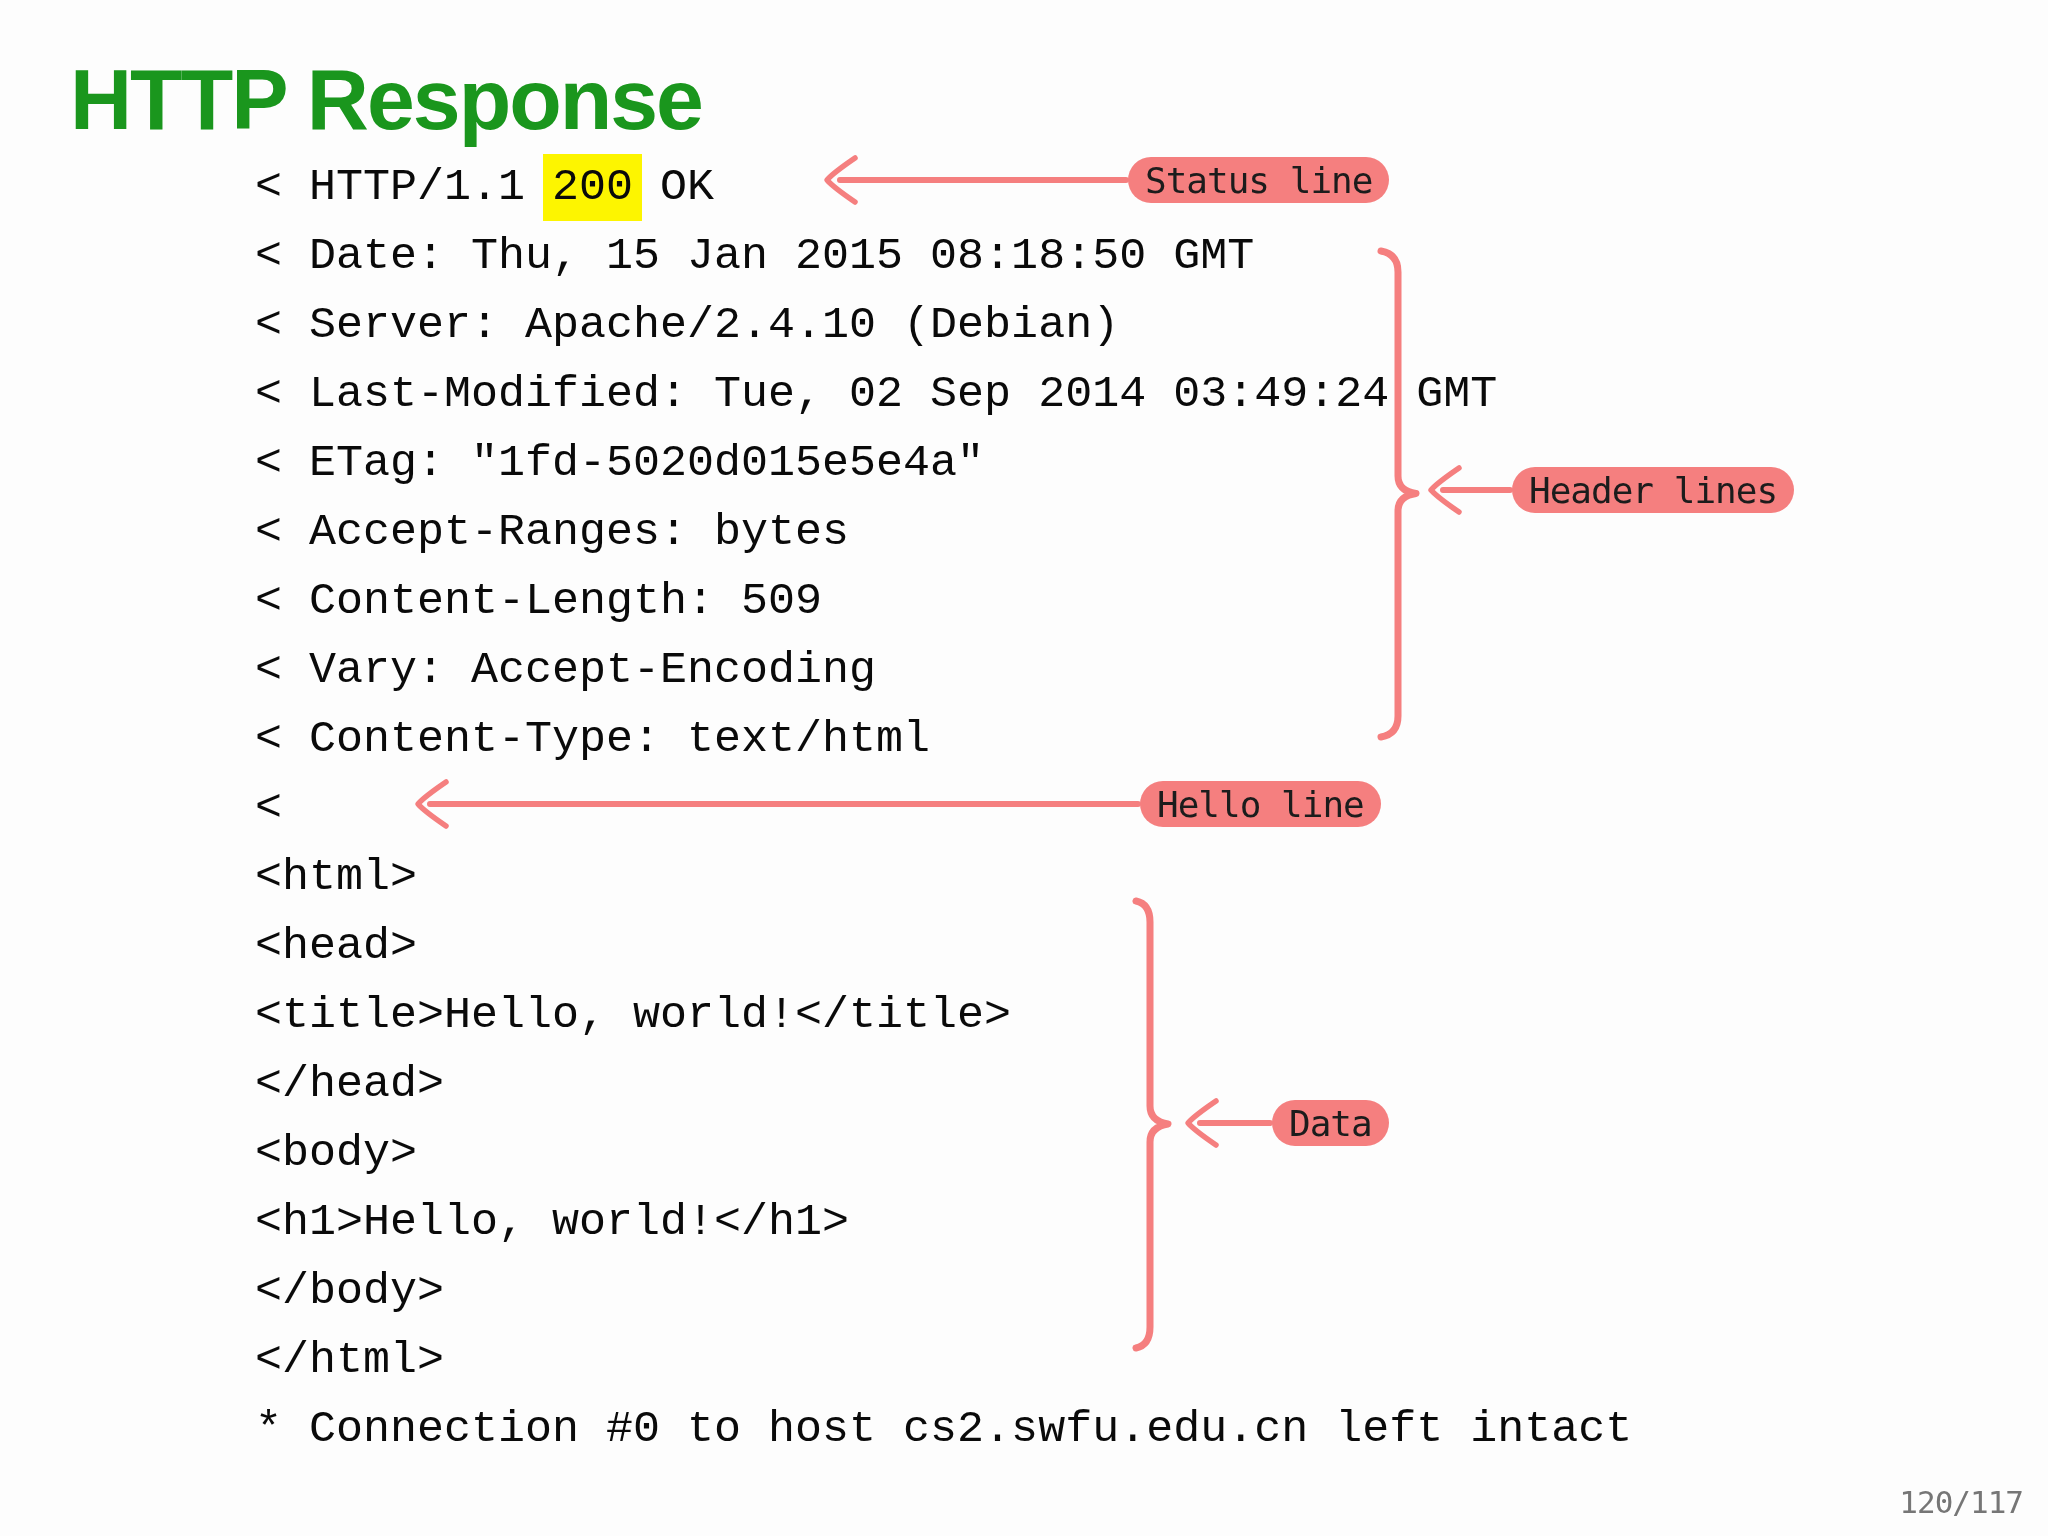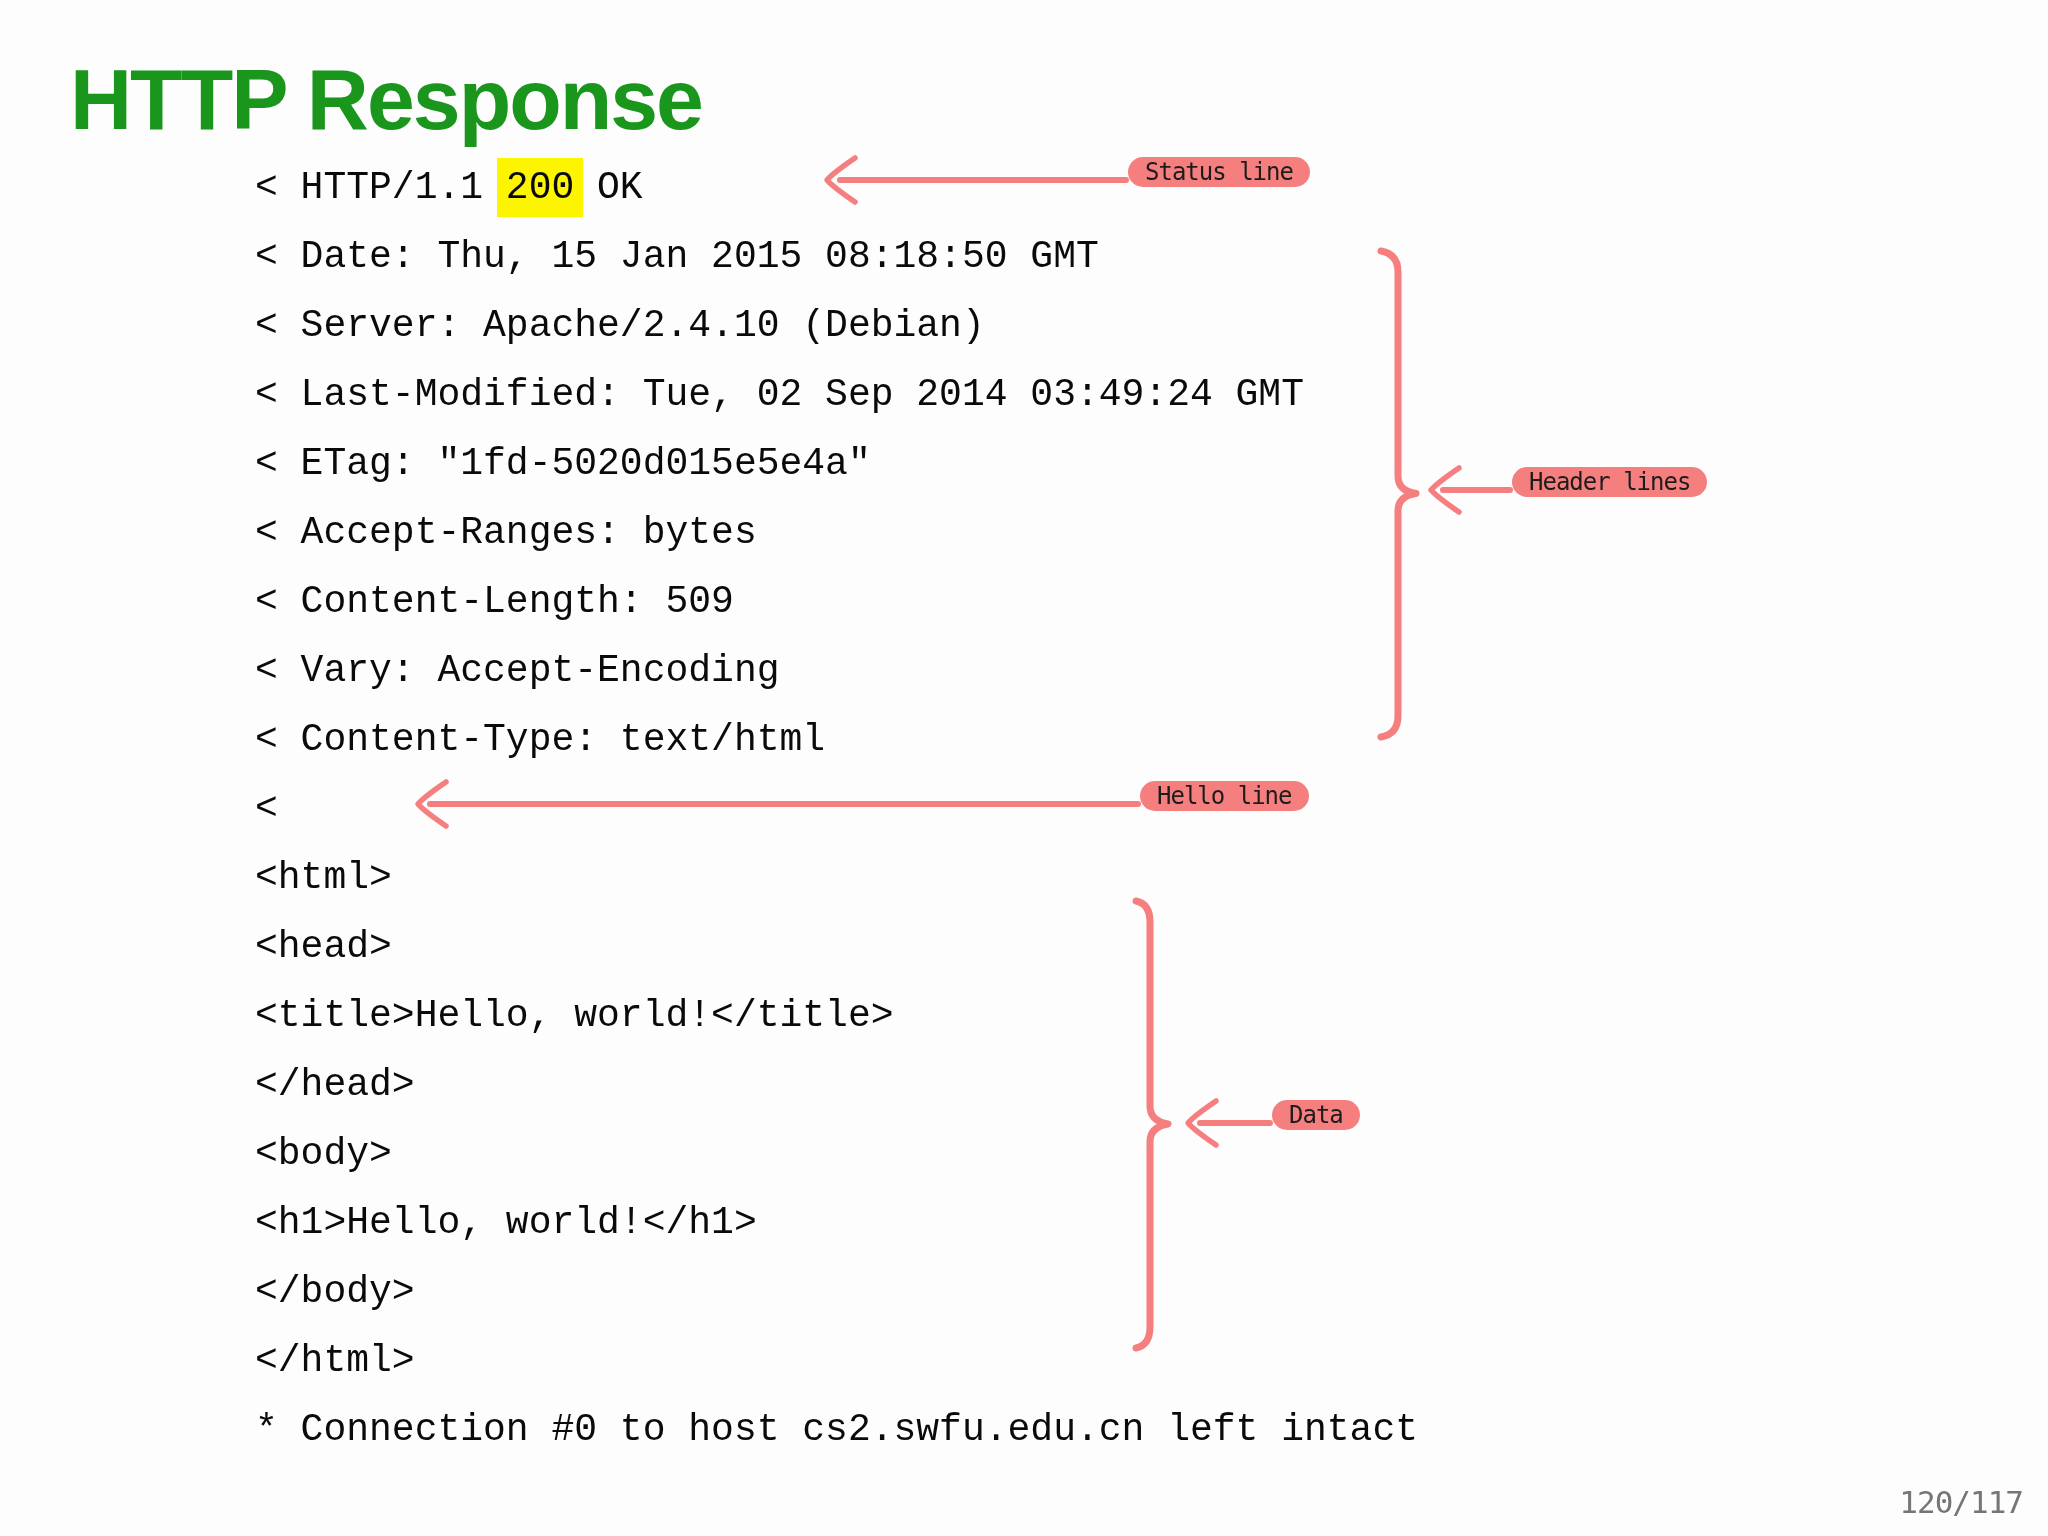--- a/index.html
+++ b/index.html
@@ -20,45 +20,45 @@
   .title{
     position:absolute;left:54px;top:36px;margin:16px;
     font-family:"Liberation Sans",sans-serif;
     font-weight:600;
     font-size:86px;line-height:1.1;letter-spacing:-2px;
     color:var(--green);
   }
   .code{
     position:absolute;left:255px;top:153px;
     font-family:"Liberation Mono",monospace;
-    font-size:38px;line-height:69px;
+    font-size:45px;line-height:69px;
     color:var(--ink);
     white-space:pre;
   }
   .code-line{height:69px;}
   .hl{
     background:var(--yellow);
     padding:8px 9px;margin:0 -9px;
   }
   .overlay{
     position:absolute;left:0;top:0;width:2048px;height:1536px;
     pointer-events:none;color:var(--salmon);
   }
   .overlay path{fill:none;stroke:currentColor;stroke-linecap:round;stroke-linejoin:round;}
   .overlay .shaft{stroke-width:6px;}
   .overlay .head{stroke-width:5.5px;}
   .overlay .brace{stroke-width:7px;}
   .pill{
-    position:absolute;height:30px;
+    position:absolute;height:46px;
     background:var(--salmon);
     border-radius:24px;
     display:flex;align-items:center;
     padding:0 17px;
     font-family:"DejaVu Sans Mono",monospace;
-    font-size:24px;letter-spacing:-1px;
+    font-size:36px;letter-spacing:-1px;
     color:var(--pill-ink);
     white-space:nowrap;
   }
   .page-num{
     position:absolute;right:25px;bottom:16px;
     font-family:"DejaVu Sans Mono",monospace;
     font-size:31px;color:var(--page-gray);
     letter-spacing:-1px;
   }
 </style>

